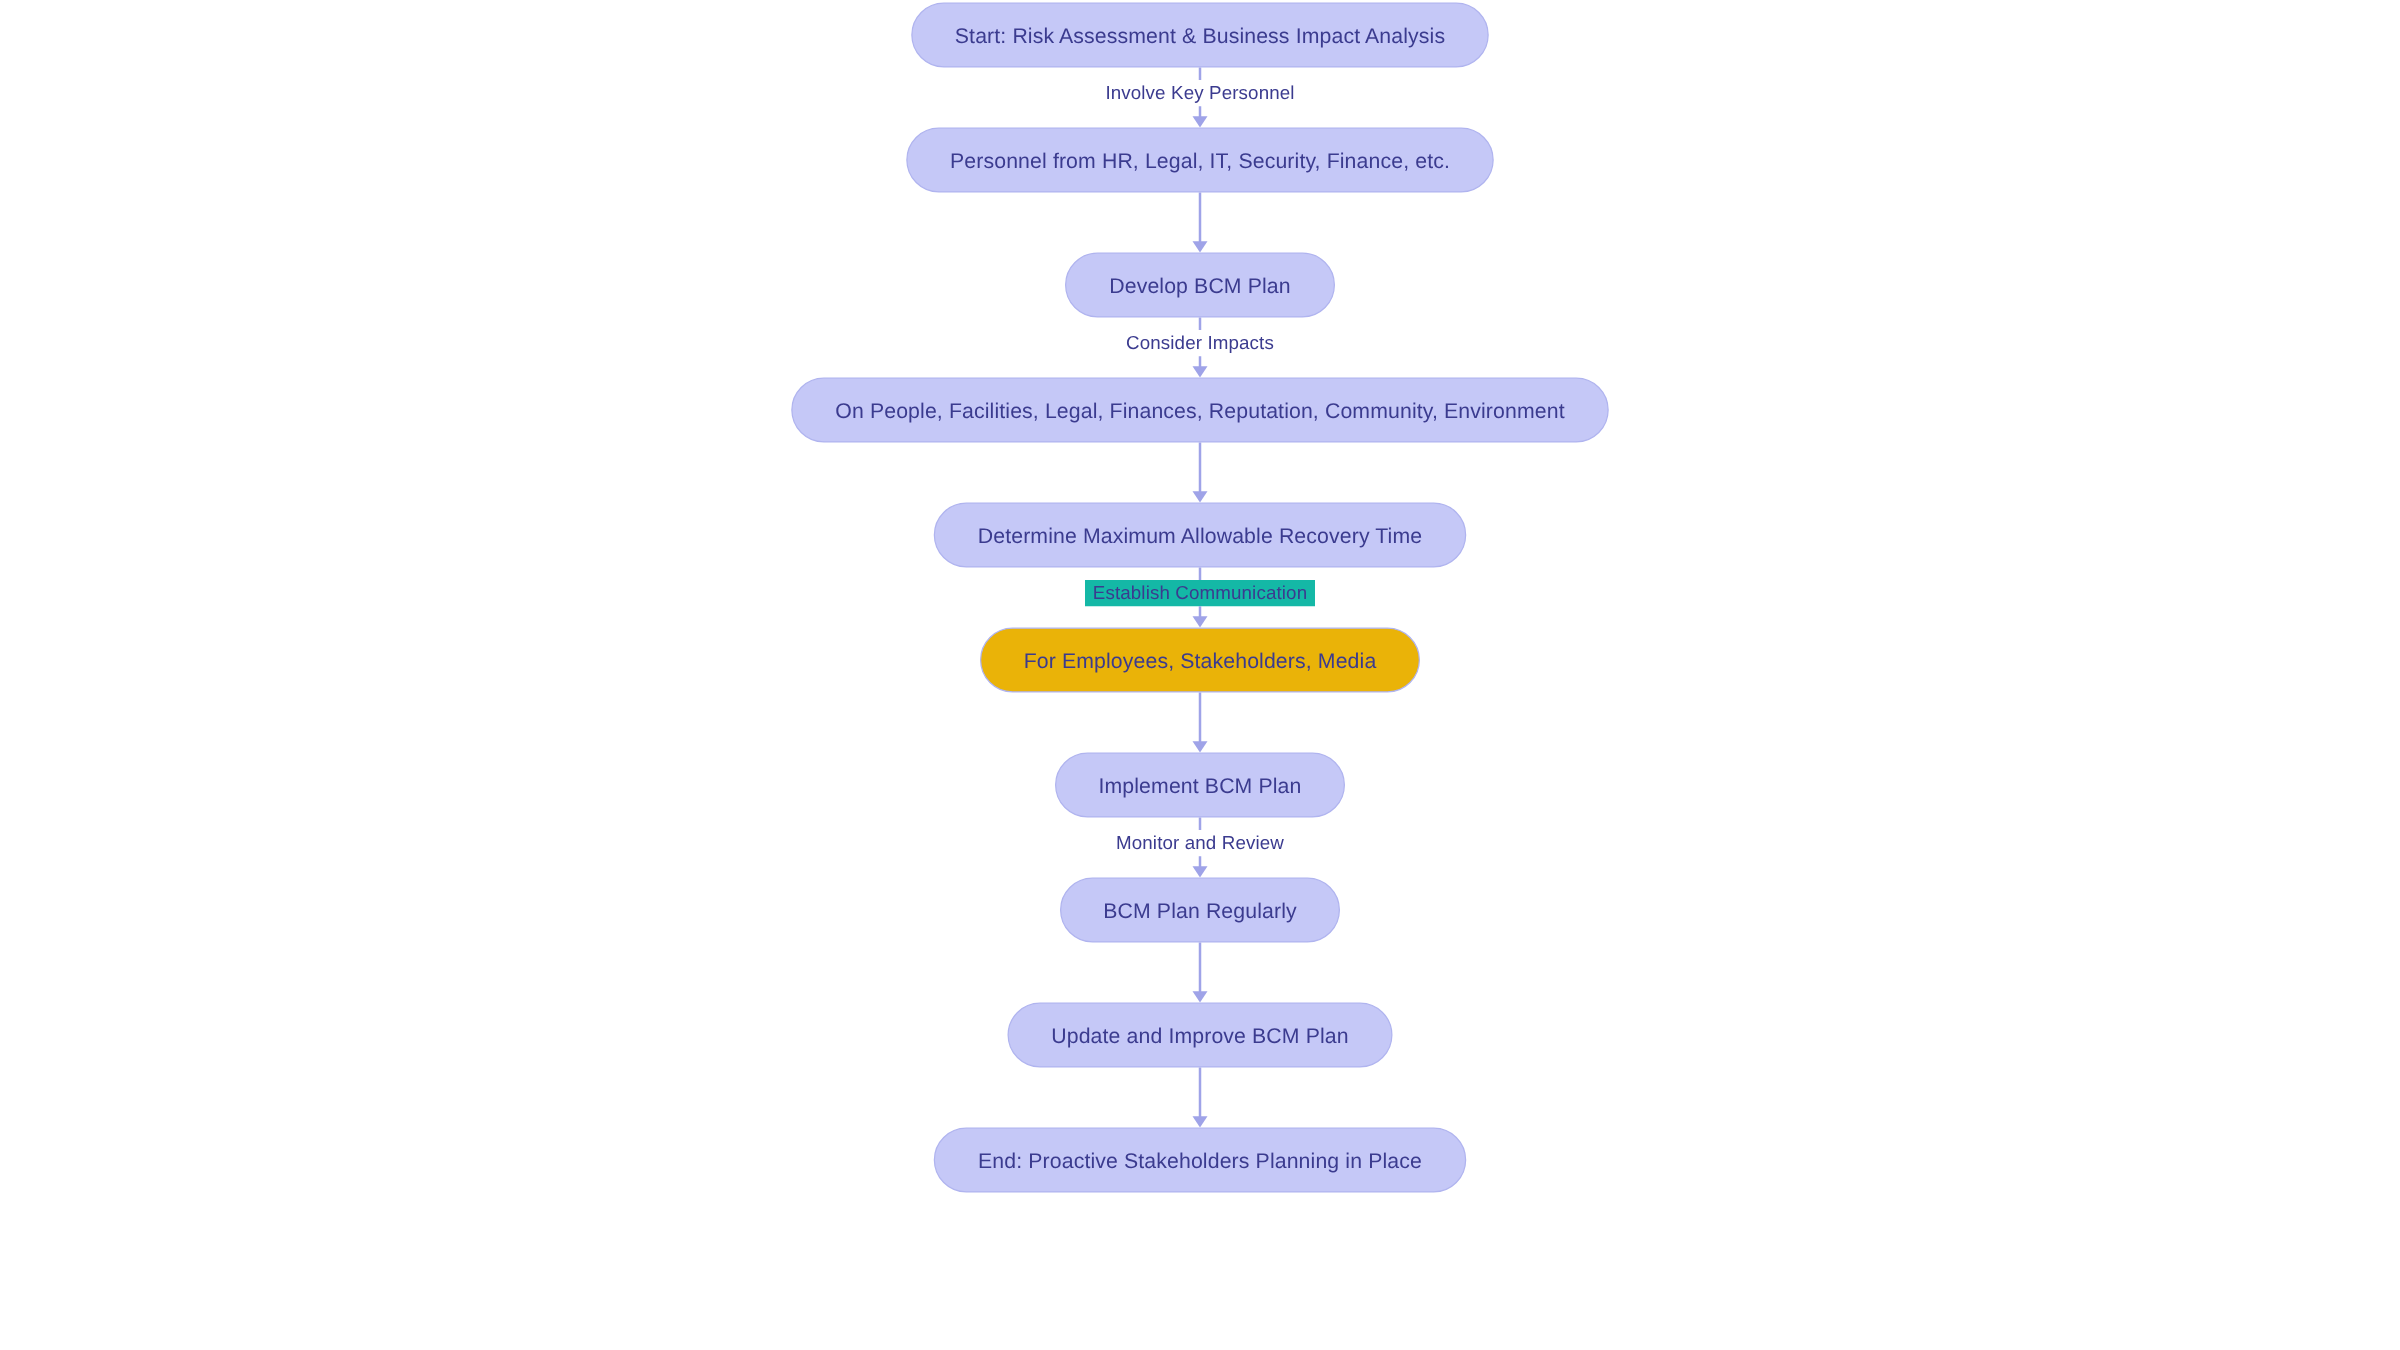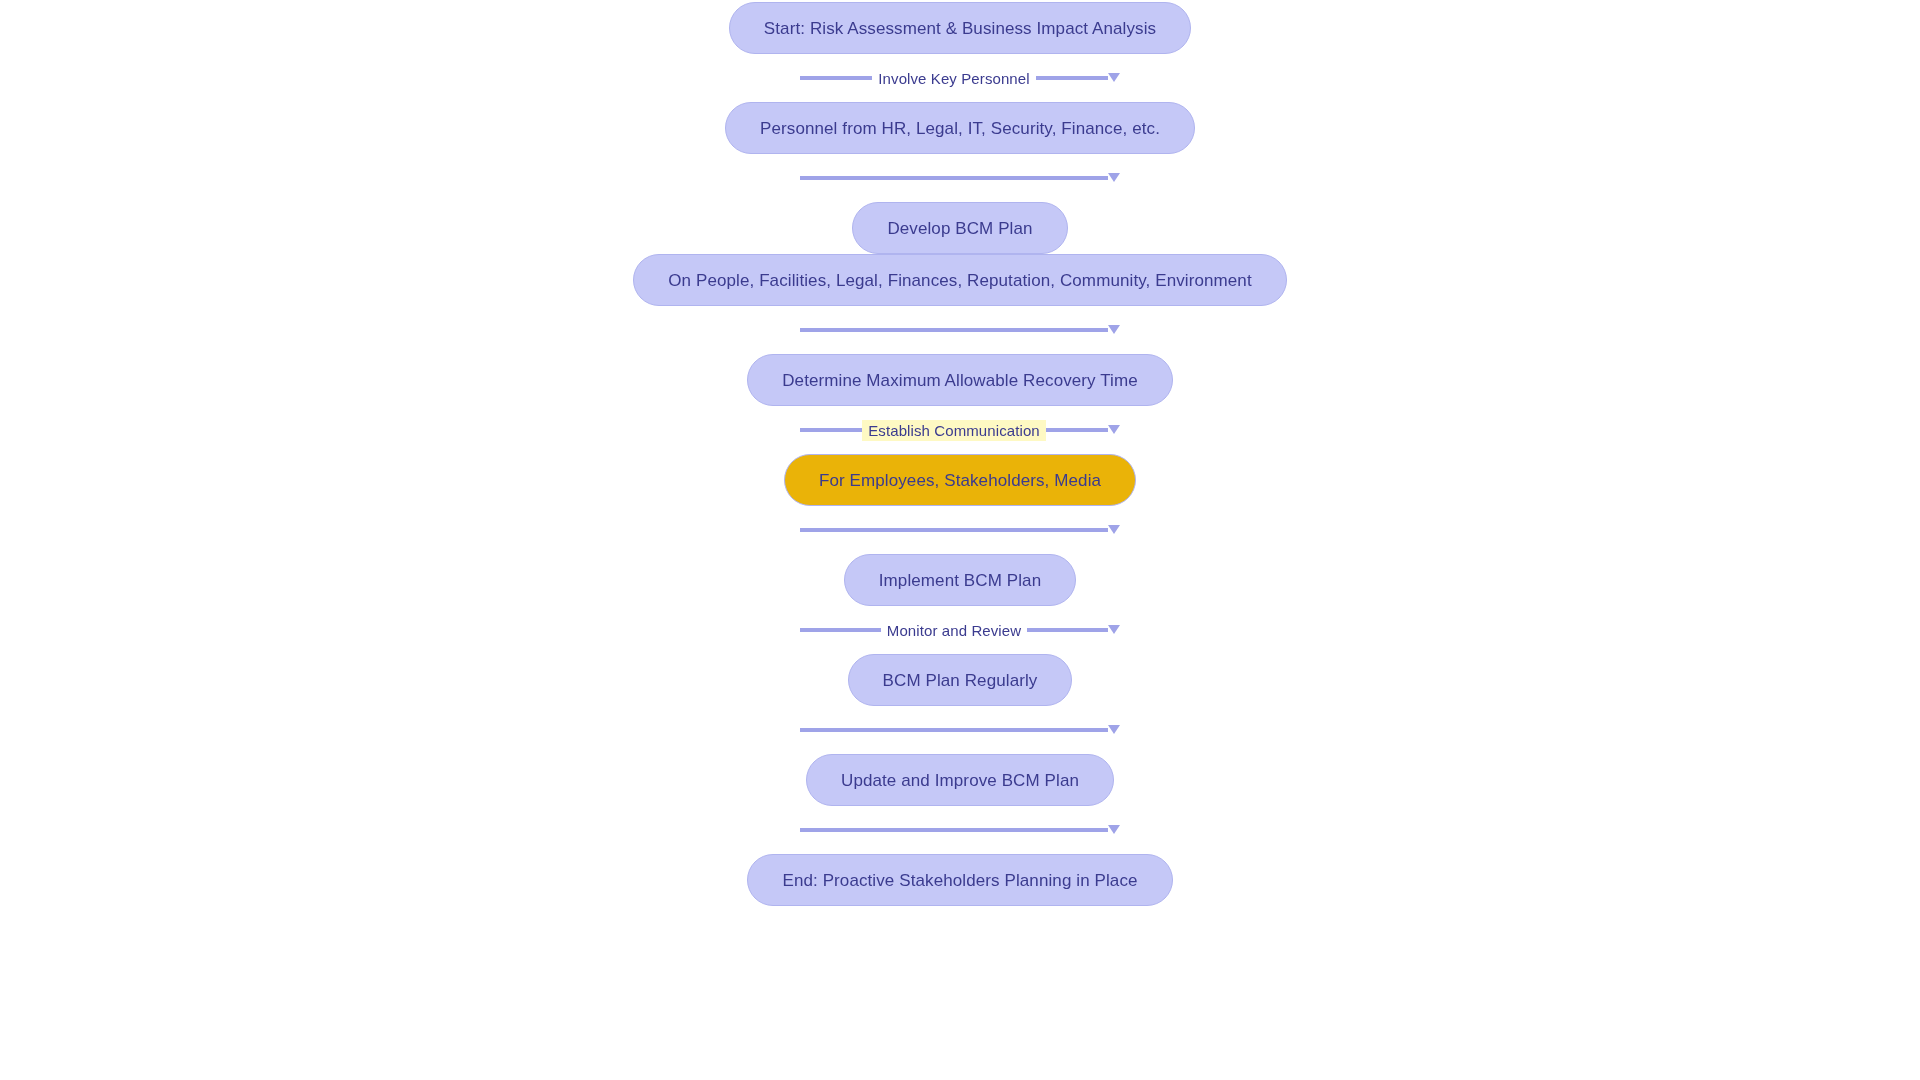--- a/index.html
+++ b/index.html
@@ -41,21 +41,21 @@
     justify-content: center;
     padding: 0 34px;
     box-sizing: border-box;
     flex: 0 0 auto;
   }
 
   
   .connector {
     flex: 0 0 auto;
     display: flex;
-    flex-direction: row;
+    flex-direction: column;
     align-items: center;
     justify-content: center;
     position: relative;
     width: 320px;
   }
   .connector .seg {
     width: 2px;
     background: #9fa3e8;
     flex: 1 1 auto;
     min-height: 4px;
@@ -104,37 +104,43 @@
 
   <div class="connector plain">
     <div class="seg" style="background: rgb(159, 163, 232);"></div>
     <div class="arrowhead" style="border-top-color: rgb(159, 163, 232);"></div>
   </div>
 
   <div class="node" style="background: rgb(197, 200, 247); border-color: rgb(176, 180, 239); color: rgb(59, 59, 143);">
     <span>Develop BCM Plan</span>
   </div>
 
+  <div class="connector labeled">
+    <div class="seg" style="background: rgb(159, 163, 232);"></div>
+    <div class="edge-label" style="color: rgb(59, 59, 143); background: rgb(255, 255, 255);">Consider Impacts</div>
+    <div class="seg" style="background: rgb(159, 163, 232);"></div>
+    <div class="arrowhead" style="border-top-color: rgb(159, 163, 232);"></div>
+  </div>
 
   <div class="node" style="background: rgb(197, 200, 247); border-color: rgb(176, 180, 239); color: rgb(59, 59, 143);">
     <span>On People, Facilities, Legal, Finances, Reputation, Community, Environment</span>
   </div>
 
   <div class="connector plain">
     <div class="seg" style="background: rgb(159, 163, 232);"></div>
     <div class="arrowhead" style="border-top-color: rgb(159, 163, 232);"></div>
   </div>
 
   <div class="node" style="background: rgb(197, 200, 247); border-color: rgb(176, 180, 239); color: rgb(59, 59, 143); text-align: center;">
     <span>Determine Maximum Allowable Recovery Time</span>
   </div>
 
   <div class="connector labeled">
     <div class="seg" style="background: rgb(159, 163, 232);"></div>
-    <div class="edge-label" style="color: rgb(59, 59, 143); background: #fef9c3;">Establish Communication</div>
+    <div class="edge-label" style="color: rgb(59, 59, 143); background: #14b8a6;">Establish Communication</div>
     <div class="seg" style="background: rgb(159, 163, 232);"></div>
     <div class="arrowhead" style="border-top-color: rgb(159, 163, 232);"></div>
   </div>
 
   <div class="node" style="background: #eab308; border-color: rgb(176, 180, 239); color: rgb(59, 59, 143);">
     <span>For Employees, Stakeholders, Media</span>
   </div>
 
   <div class="connector plain">
     <div class="seg" style="background: rgb(159, 163, 232);"></div>

